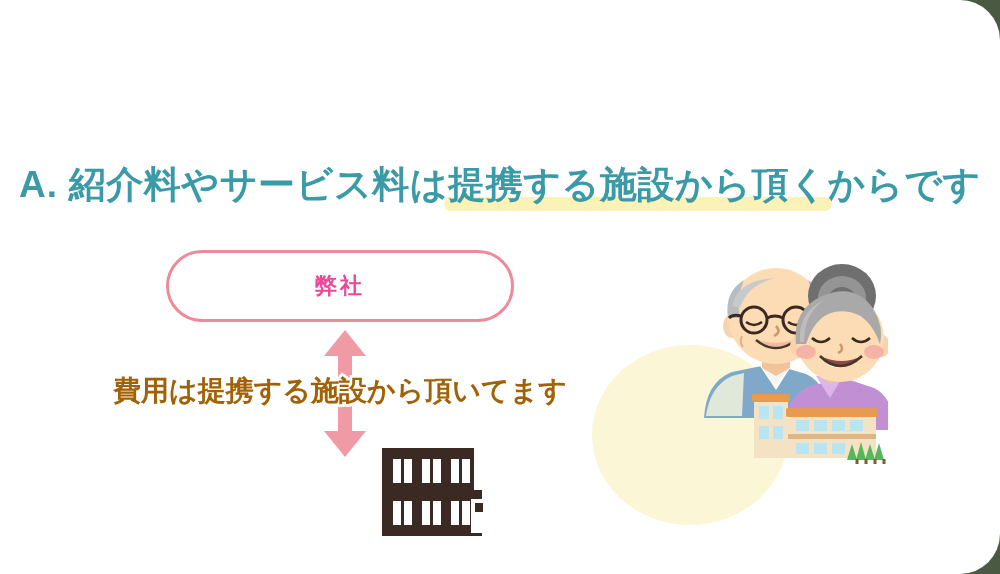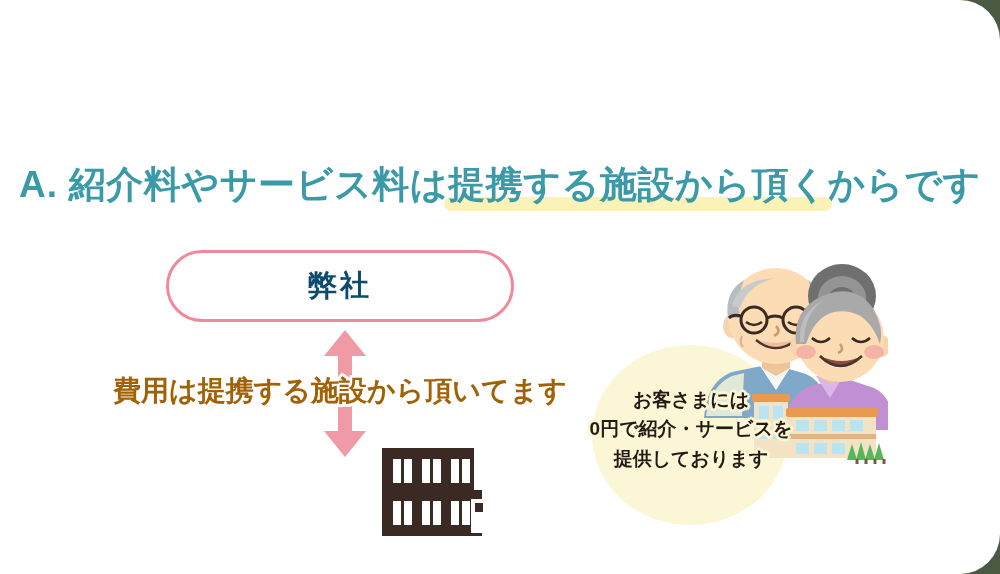--- a/index.html
+++ b/index.html
@@ -62,23 +62,23 @@
     position: absolute;
     box-sizing: border-box;
     border: 3px solid #ef8a9a;
     border-radius: 36px;
     background: #ffffff;
     display: flex;
     align-items: center;
     justify-content: center;
   }
   .flowbox .boxlabel {
-    font-size: 29px;
-    font-weight: 700;
-    color: #0c4a6e;
+    font-size: 22px;
+    font-weight: 700;
+    color: #ec4899;
     letter-spacing: 3px;
     text-align: center;
   }
   #box-company {
     left: 166px;
     top: 250px;
     width: 348px;
     height: 72px;
   }
   #box-facility {
@@ -313,19 +313,14 @@
       <path d="M135,61 l5,17 h-10 z"></path>
     </g>
     <g fill="#7c5a3a">
       <rect x="111.5" y="77" width="3" height="5"></rect>
       <rect x="120.5" y="77" width="3" height="5"></rect>
       <rect x="129.5" y="77" width="3" height="5"></rect>
       <rect x="138.5" y="77" width="3" height="5"></rect>
     </g>
   </svg>
 
-  <div id="right-caption">
-    <span class="cline">お客さまには</span>
-    <span class="cline">0円で紹介・サービスを</span>
-    <span class="cline">提供しております</span>
-  </div>
 
 </div>
 
 </body></html>

